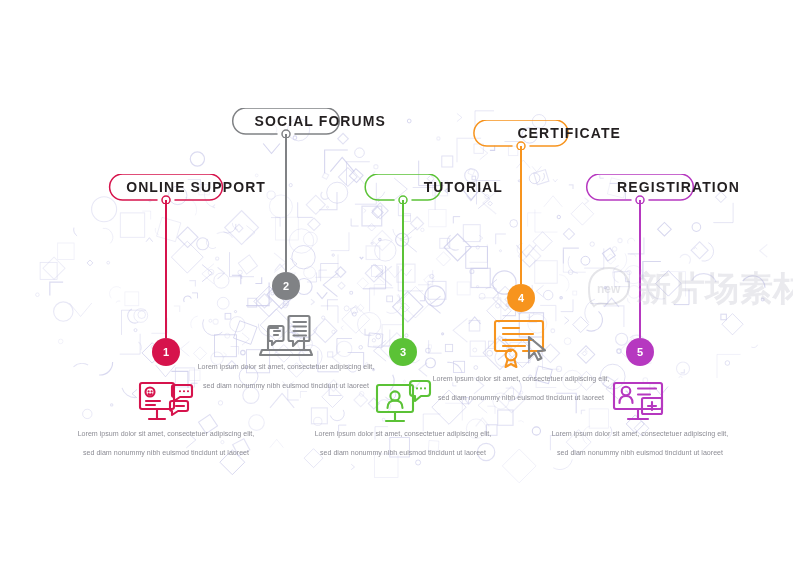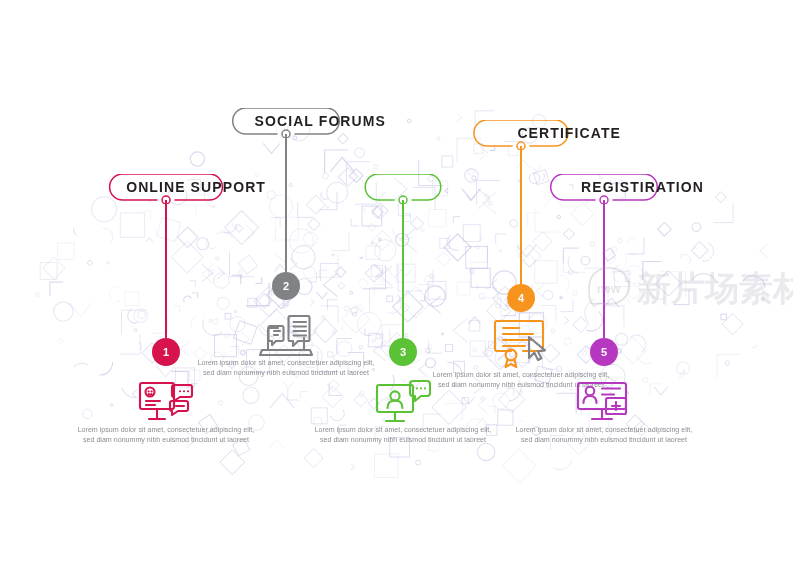--- a/index.html
+++ b/index.html
@@ -94,21 +94,21 @@
     margin-left: -32px;
   }
   
   .body-text {
     position: absolute;
     left: 50%;
     width: 180px;
     margin-left: -90px;
     text-align: center;
     font-size: 7.1px;
-    line-height: 10px;
+    line-height: 19px;
     color: #8d8d95;
     font-family: "Liberation Sans", sans-serif;
   }
   
   #watermark {
     position: absolute;
     left: 583px;
     top: 262px;
     width: 210px;
     height: 52px;
@@ -704,20 +704,21 @@
             </g>
           </svg></div>
         <div class="body-text" style="top:358px;">Lorem ipsum dolor sit amet, consectetuer adipiscing elit, sed diam nonummy nibh euismod tincidunt ut laoreet</div>
       </div>
       <div class="item" style="left: 403px; top: 0px; height: 575px;">
         <div class="pill-wrap" style="top:174px;">
           <svg class="pill-svg" width="200" height="30" viewBox="0 0 200 30" xmlns="http://www.w3.org/2000/svg">
             <path d="M91 26 L75.2 26 A13 13 0 0 1 62.2 13 L62.2 13 A13 13 0 0 1 75.2 0 L124.80000000000001 0 A13 13 0 0 1 137.8 13 L137.8 13 A13 13 0 0 1 124.80000000000001 26 L109 26" fill="none" stroke="#5bc236" stroke-width="1.5" stroke-linecap="round"></path>
             <circle cx="100" cy="26" r="4" fill="#ffffff" stroke="#5bc236" stroke-width="1.5"></circle>
           </svg>
+          <div class="pill-text">TUTORIAL</div>
         </div>
         <div class="connector" style="top:200px;height:138px;background:#5bc236;"></div>
         <div class="num-circle" style="top:338px;background:#5bc236;">3</div>
         <div class="icon-box" style="top:375px;"><svg viewBox="0 0 64 56" width="64" height="56" xmlns="http://www.w3.org/2000/svg">
             <g stroke="#5bc236" fill="none" stroke-width="2.1" stroke-linecap="round" stroke-linejoin="round">
               <rect x="6" y="10" width="36" height="27" rx="2"></rect>
               <path d="M24 37 L24 46"></path>
               <path d="M15 46 L33 46"></path>
               <circle cx="24" cy="21" r="4.6"></circle>
               <path d="M16.5 33 C16.5 27.5, 20 25.5, 24 25.5 C28 25.5, 31.5 27.5, 31.5 33"></path>
@@ -749,21 +750,21 @@
               <path d="M14 31 L36 31"></path>
               <circle cx="22" cy="40" r="5.4"></circle>
               <path d="M18.6 44.4 L16.5 52 L22 49 L27.4 52 L25.4 44.4"></path>
             </g>
             <g stroke="#808285" fill="none" stroke-width="2.1" stroke-linecap="round" stroke-linejoin="round">
               <path d="M40 22 L40 43 L45.4 37.6 L49 45 L52.4 43.2 L48.8 36.2 L56 35.4 Z"></path>
             </g>
           </svg></div>
         <div class="body-text" style="top:358px;">Lorem ipsum dolor sit amet, consectetuer adipiscing elit, sed diam nonummy nibh euismod tincidunt ut laoreet</div>
       </div>
-      <div class="item" style="left: 604px; top: 0px; height: 575px;">
+      <div class="item" style="left: 640px; top: 0px; height: 575px;">
         <div class="pill-wrap" style="top:174px;">
           <svg class="pill-svg" width="200" height="30" viewBox="0 0 200 30" xmlns="http://www.w3.org/2000/svg">
             <path d="M91 26 L59.699999999999996 26 A13 13 0 0 1 46.699999999999996 13 L46.699999999999996 13 A13 13 0 0 1 59.699999999999996 0 L140.3 0 A13 13 0 0 1 153.3 13 L153.3 13 A13 13 0 0 1 140.3 26 L109 26" fill="none" stroke="#b638c0" stroke-width="1.5" stroke-linecap="round"></path>
             <circle cx="100" cy="26" r="4" fill="#ffffff" stroke="#b638c0" stroke-width="1.5"></circle>
           </svg>
           <div class="pill-text">REGISTIRATION</div>
         </div>
         <div class="connector" style="top:200px;height:138px;background:#b638c0;"></div>
         <div class="num-circle" style="top:338px;background:#b638c0;">5</div>
         <div class="icon-box" style="top:375px;"><svg viewBox="0 0 64 56" width="64" height="56" xmlns="http://www.w3.org/2000/svg">

